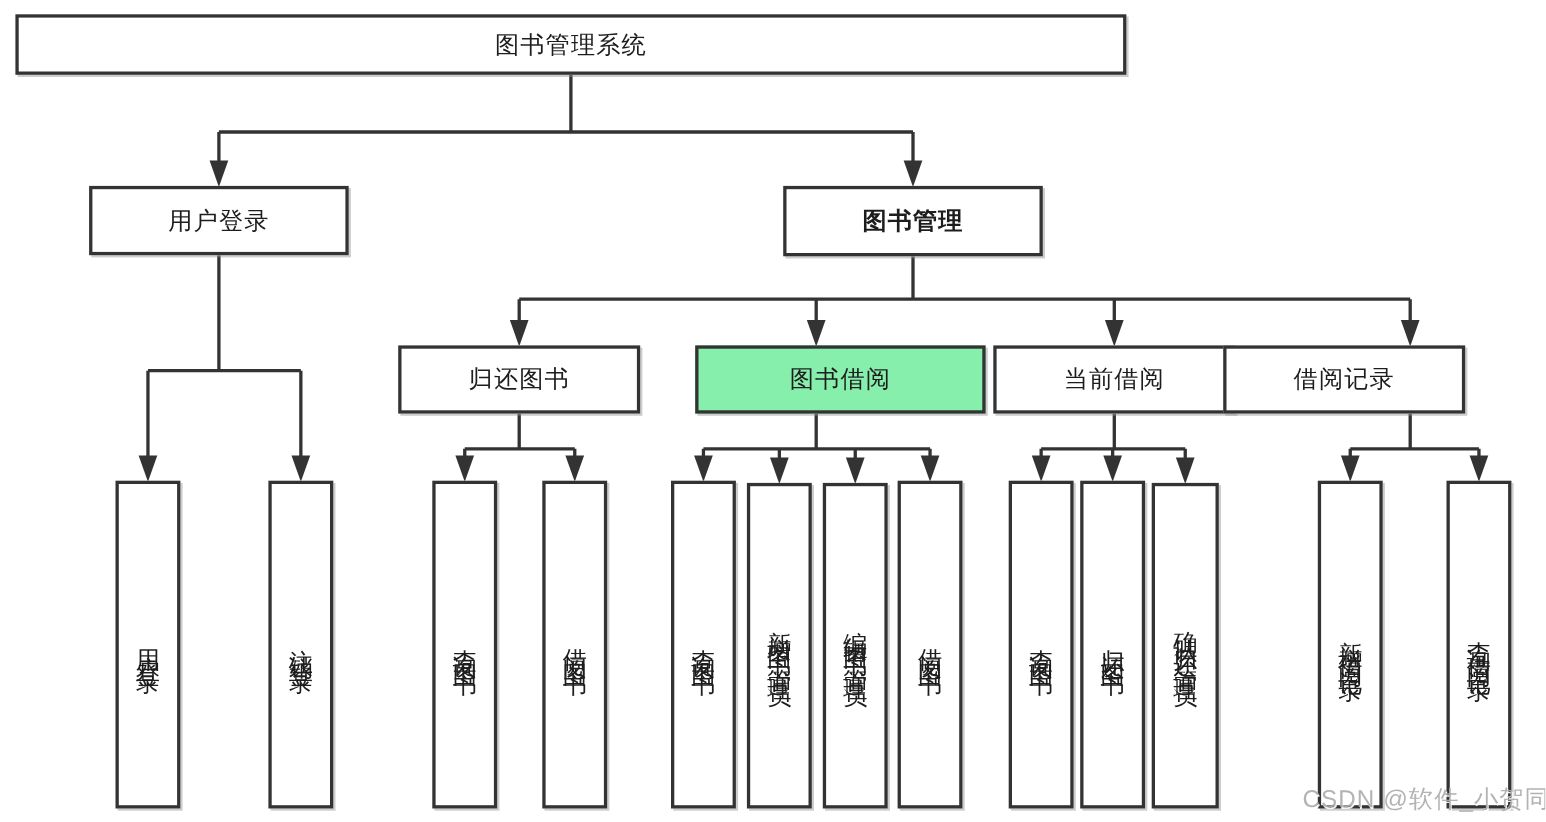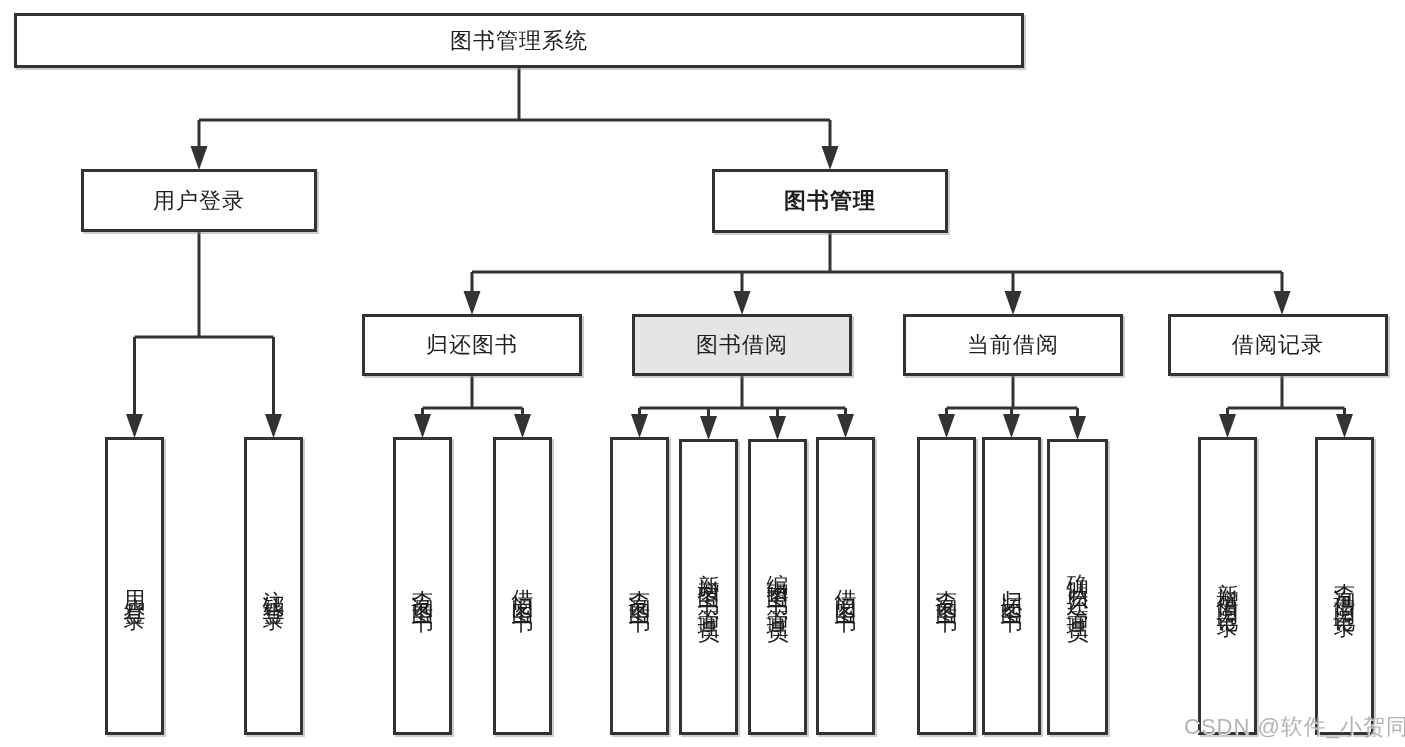--- a/index.html
+++ b/index.html
@@ -77,27 +77,27 @@
       </div>
       <div class="node horizontal" style="left: 81px; top: 169px; width: 236px; height: 63px; border-color: rgb(51, 51, 51); background: rgb(255, 255, 255);">
         <span class="label" style="color: rgb(29, 29, 29);">用户登录</span>
       </div>
       <div class="node horizontal" style="left: 712px; top: 169px; width: 236px; height: 64px; border-color: rgb(51, 51, 51); background: rgb(255, 255, 255); font-weight: bold;">
         <span class="label" style="color: rgb(29, 29, 29);">图书管理</span>
       </div>
       <div class="node horizontal" style="left: 362px; top: 314px; width: 220px; height: 62px; border-color: rgb(51, 51, 51); background: rgb(255, 255, 255);">
         <span class="label" style="color: rgb(29, 29, 29);">归还图书</span>
       </div>
-      <div class="node horizontal" style="left: 632px; top: 314px; width: 220px; height: 62px; border-color: rgb(51, 51, 51); background: #e5e5e5;">
+      <div class="node horizontal" style="left: 632px; top: 314px; width: 264px; height: 62px; border-color: rgb(51, 51, 51); background: #86efac;">
         <span class="label" style="color: rgb(29, 29, 29);">图书借阅</span>
       </div>
       <div class="node horizontal" style="left: 903px; top: 314px; width: 220px; height: 62px; border-color: rgb(51, 51, 51); background: rgb(255, 255, 255); text-align: right;">
         <span class="label" style="color: rgb(29, 29, 29);">当前借阅</span>
       </div>
-      <div class="node horizontal" style="left: 1168px; top: 314px; width: 220px; height: 62px; border-color: rgb(51, 51, 51); background: rgb(255, 255, 255);">
+      <div class="node horizontal" style="left: 1112px; top: 314px; width: 220px; height: 62px; border-color: rgb(51, 51, 51); background: rgb(255, 255, 255);">
         <span class="label" style="color: rgb(29, 29, 29);">借阅记录</span>
       </div>
       <div class="node vertical" style="left: 105px; top: 437px; width: 59px; height: 298px; border-color: rgb(51, 51, 51); background: rgb(255, 255, 255);">
         <span class="label" style="color: rgb(29, 29, 29);">用户登录</span>
       </div>
       <div class="node vertical" style="left: 244px; top: 437px; width: 59px; height: 298px; border-color: rgb(51, 51, 51); background: rgb(255, 255, 255);">
         <span class="label" style="color: rgb(29, 29, 29);">注销登录</span>
       </div>
       <div class="node vertical" style="left: 393px; top: 437px; width: 59px; height: 298px; border-color: rgb(51, 51, 51); background: rgb(255, 255, 255);">
         <span class="label" style="color: rgb(29, 29, 29);">查询图书</span>

